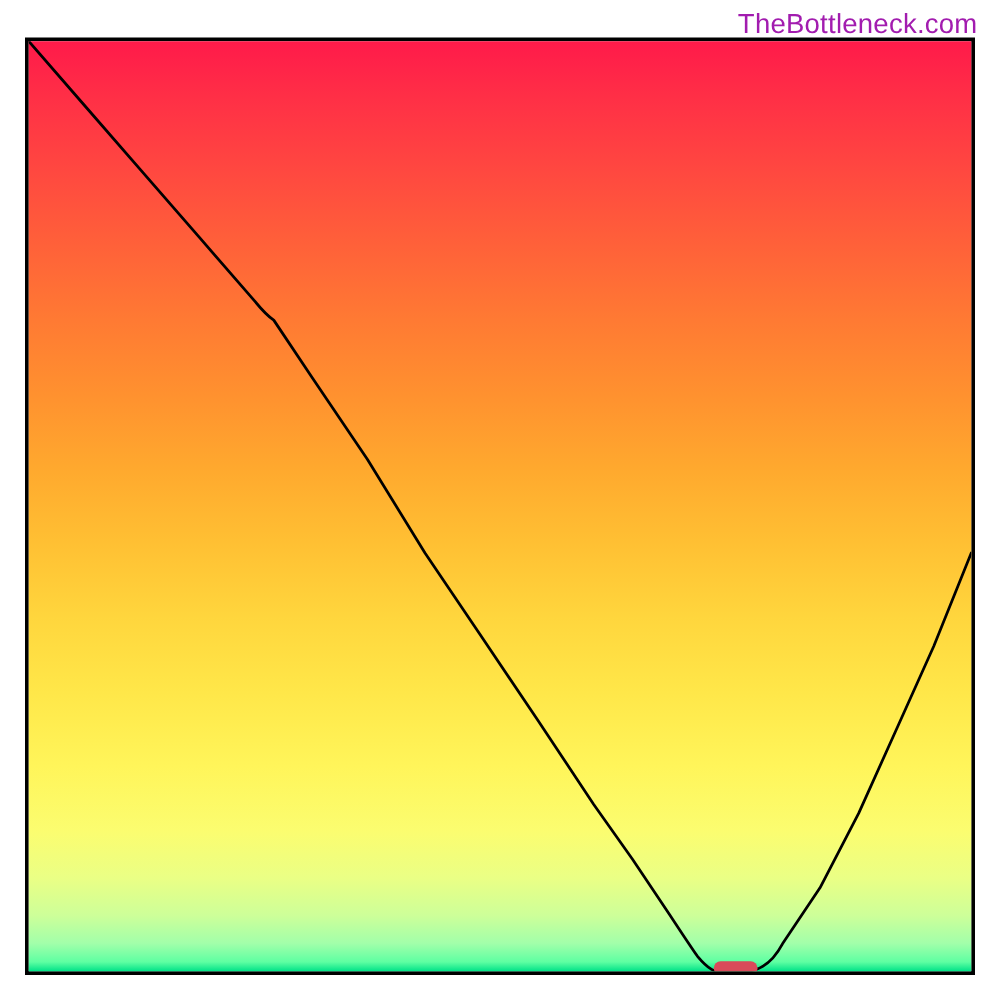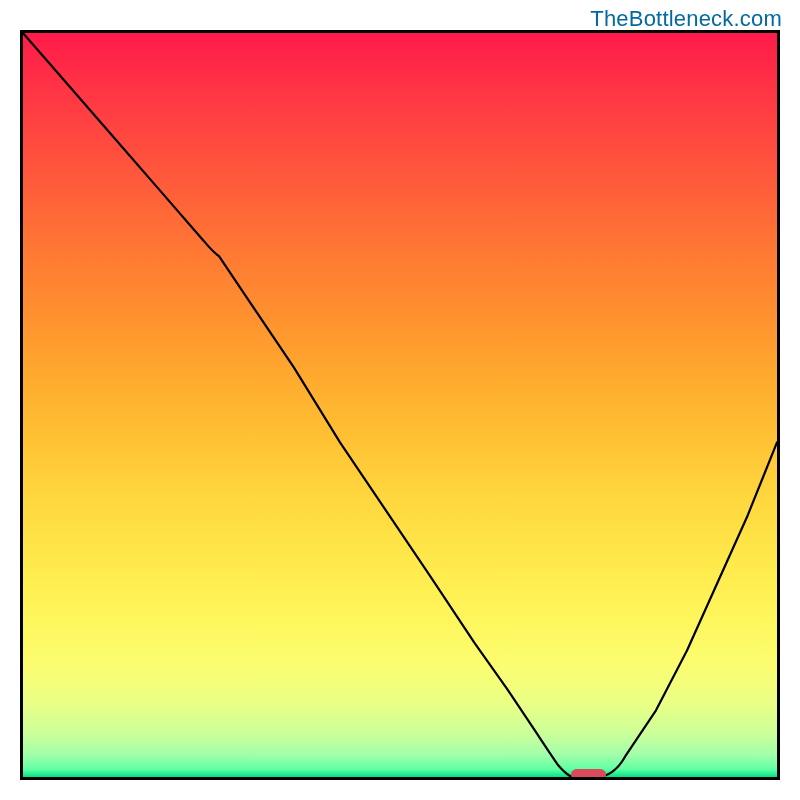--- a/index.html
+++ b/index.html
@@ -7,21 +7,21 @@
     width: 800px;
     height: 800px;
     background: #fff;
     position: relative;
     font-family: Arial, sans-serif;
   }
   .watermark {
     position: absolute;
     top: 6px;
     right: 18px;
-    color: #0369a1;
+    color: #a21caf;
     font-size: 22px;
     font-weight: 500;
     letter-spacing: 0.2px;
   }
   .plot-area {
     position: absolute;
     left: 20px;
     right: 20px;
     top: 30px;
     bottom: 20px;

